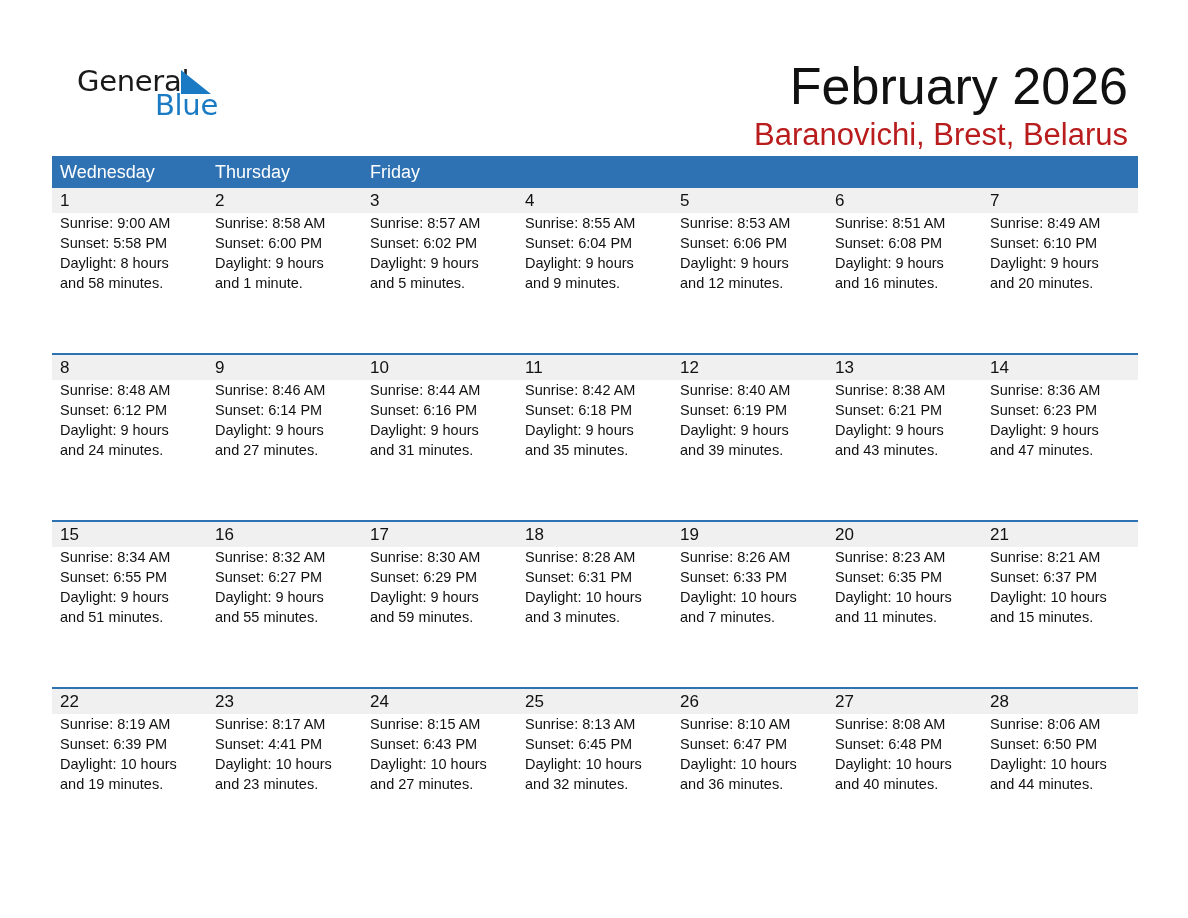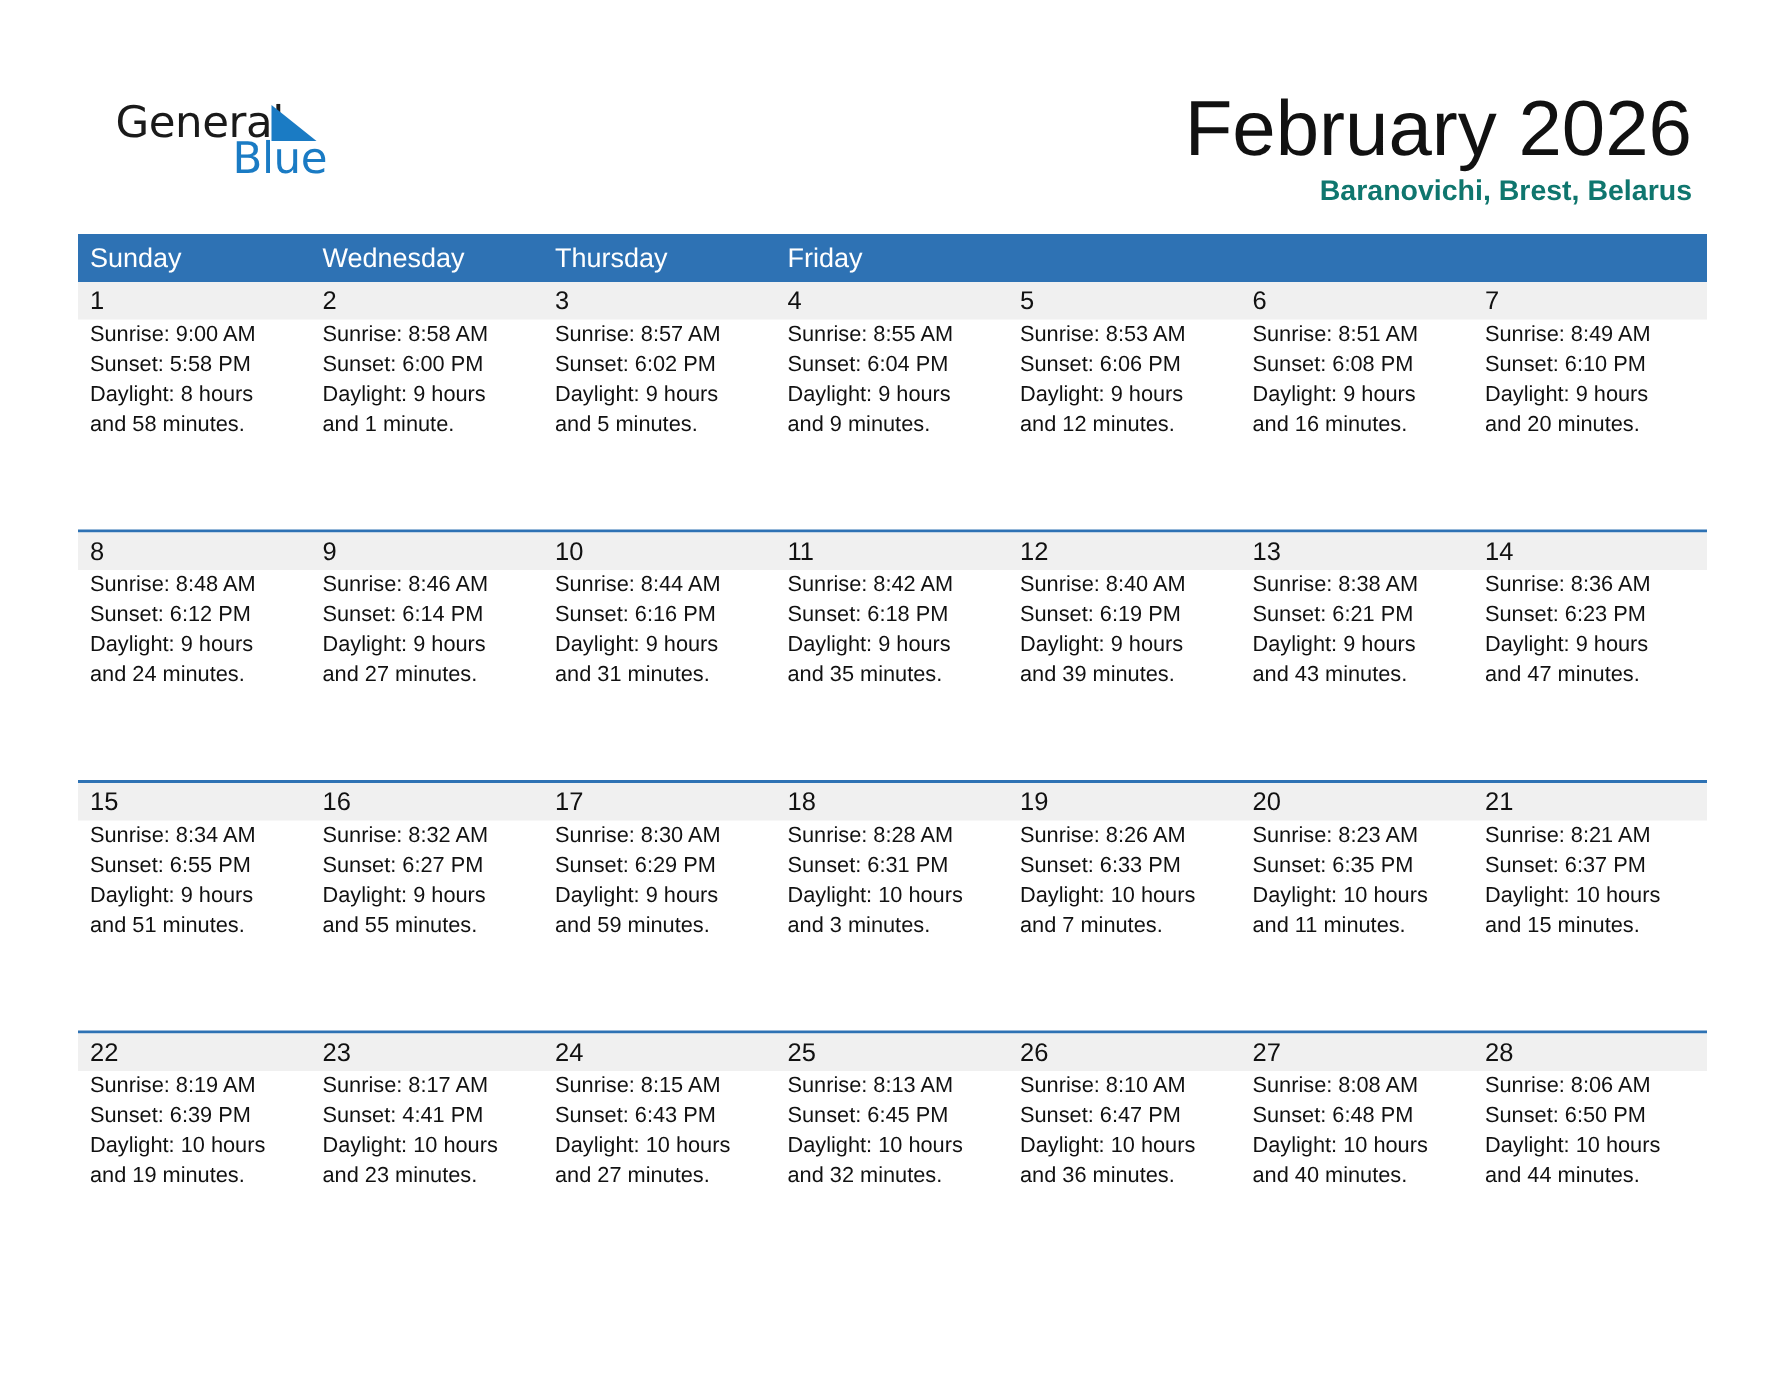--- a/index.html
+++ b/index.html
@@ -2,21 +2,21 @@
 <html><head>
 <meta charset="utf-8">
 <style>
   html, body { margin: 0; padding: 0; background: #ffffff; }
   body { width: 1188px; height: 918px; position: relative; overflow: hidden; font-family: "Liberation Sans", "DejaVu Sans", sans-serif; color: #111; }
   .logo { position: absolute; left: 55px; top: 62px; width: 150px; height: 60px; margin-left: 22px; }
   .logo .general { position: absolute; left: 0; top: 2px; font-size: 29px; color: #1a1a1a; letter-spacing: -0.3px; font-family: "DejaVu Sans", sans-serif; }
   .logo .blue { position: absolute; left: 78px; top: 26px; font-size: 29px; color: #1a7bc4; font-family: "DejaVu Sans", sans-serif; letter-spacing: -0.3px; }
   .logo .tri { position: absolute; left: 104px; top: 8px; width: 0; height: 0; border-left: 30px solid transparent; border-bottom: 24px solid #1a7bc4; transform: scaleX(-1); }
   .title { position: absolute; right: 60px; top: 56px; font-size: 52px; color: #111; }
-  .subtitle { position: absolute; right: 60px; top: 117px; font-size: 19px; color: #0f766e; font-weight: bold; }
+  .subtitle { position: absolute; right: 60px; top: 117px; font-size: 31px; color: #b91c1c; }
   .cal { position: absolute; left: 52px; top: 156px; width: 1086px; }
   .head-row { display: flex; height: 32px; background: #2e72b4; }
   .head-cell { width: 155px; color: #fff; font-size: 18px; line-height: 32px; padding-left: 8px; box-sizing: border-box; }
   .week { position: relative; height: 165px; }
   .week.bordered { border-top: 2px solid #2e72b4; }
   .week .band { position: absolute; left: 0; right: 0; top: 0; height: 25px; background: #f0f0f0; }
   .week .cells { position: relative; display: flex; }
   .day { width: 155px; box-sizing: border-box; padding-left: 8px; }
   .day .num { font-size: 17px; height: 25px; line-height: 26px; color: #111; }
   .day .line { font-size: 14.5px; line-height: 20px; color: #111; white-space: nowrap; }
@@ -28,21 +28,20 @@
   <span class="general">General</span>
   <span class="tri"></span>
   <span class="blue">Blue</span>
 </div>
 
 <div class="title">February 2026</div>
 <div class="subtitle">Baranovichi, Brest, Belarus</div>
 
 <div class="cal">
   <div class="head-row" id="head-row">
-      <div class="head-cell">Sunday</div>
       <div class="head-cell">Wednesday</div>
       <div class="head-cell">Thursday</div>
       <div class="head-cell">Friday</div>
     </div>
   <div id="weeks">
       <div class="week">
         <div class="band"></div>
         <div class="cells">
           <div class="day">
             <div class="num">1</div>

